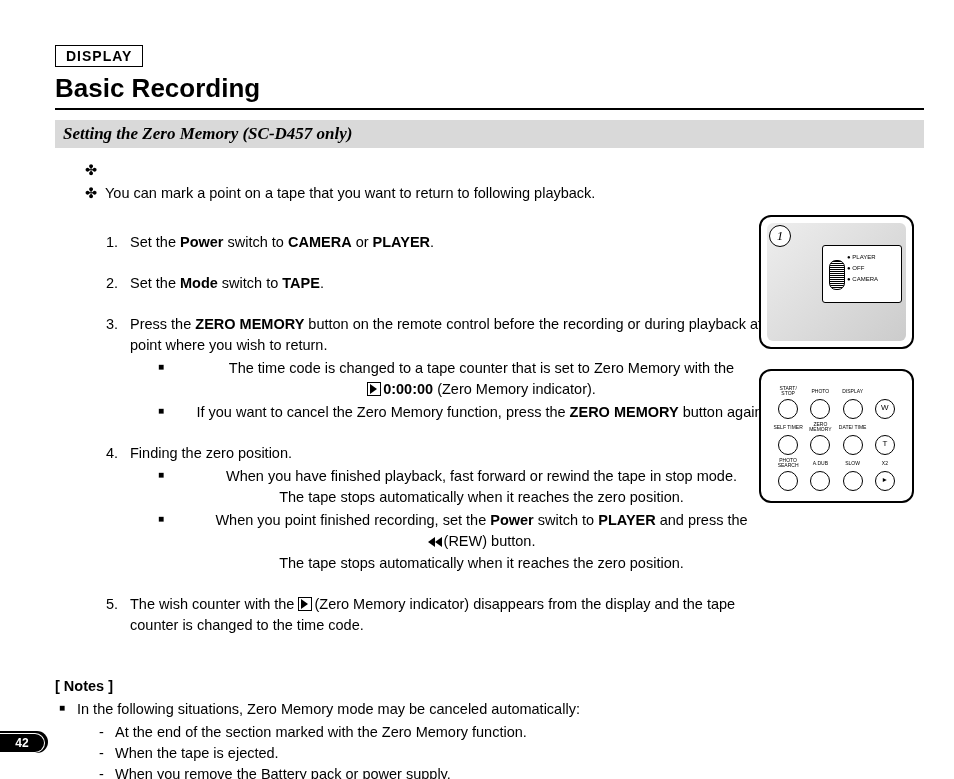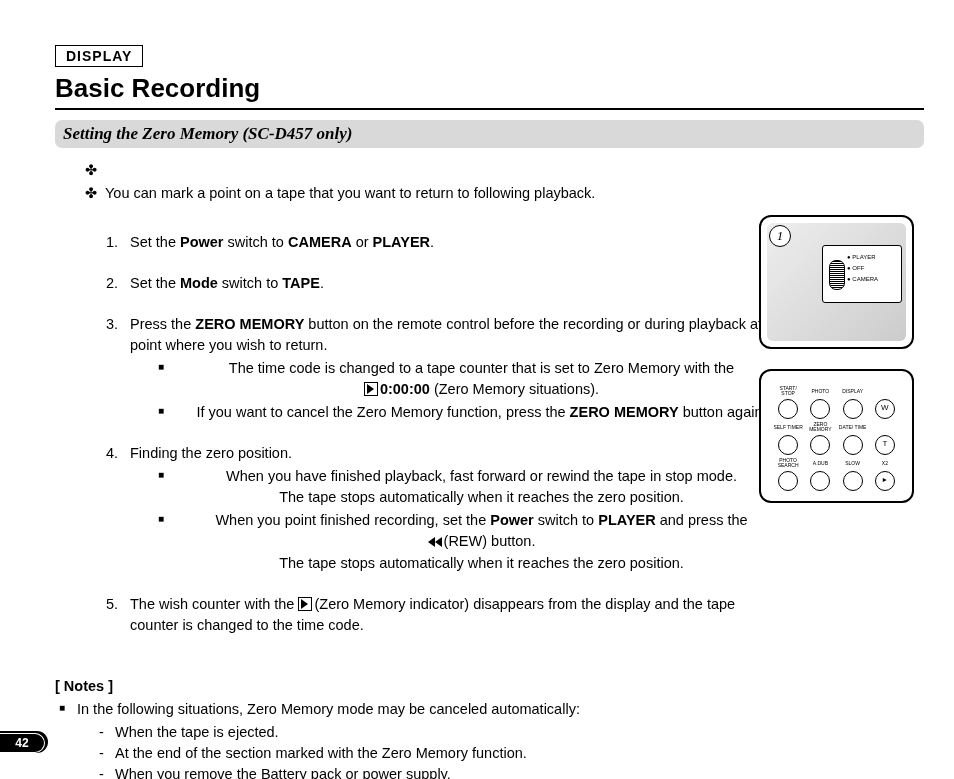--- a/index.html
+++ b/index.html
@@ -36,21 +36,20 @@
     margin-bottom: 10px;
   }
   .subtitle {
     font-family: "Times New Roman", Times, serif;
     font-style: italic;
     font-weight: bold;
     font-size: 17px;
     background: #d9d9d9;
     padding: 4px 8px;
     margin-bottom: 12px;
-    border-radius: 7px;
   }
   .body-text {
     font-size: 14.5px;
     line-height: 1.45;
   }
   .intro {
     margin-left: 30px;
     margin-bottom: 28px;
   }
   .intro .row {
@@ -304,21 +303,21 @@
         <span>Set the </span><b>Power</b><span> switch to </span><b>CAMERA</b><span> or </span><b>PLAYER</b><span>.</span>
       </li>
       <li>
         <span>Set the </span><b>Mode</b><span> switch to </span><b>TAPE</b><span>.</span>
       </li>
       <li>
         <span>Press the </span><b>ZERO MEMORY</b><span> button on the remote control before the recording or during playback at the point where you wish to return.</span>
         <ul class="sub">
           <li>
             <span>The time code is changed to a tape counter that is set to Zero Memory with the</span><br>
-            <span class="play-icon"></span><b>0:00:00</b><span> (Zero Memory situations).</span>
+            <span class="play-icon"></span><b>0:00:00</b><span> (Zero Memory indicator).</span>
           </li>
           <li>
             <span>If you want to cancel the Zero Memory function, press the </span><b>ZERO MEMORY</b><span> button again.</span>
           </li>
         </ul>
       </li>
       <li>
         <span>Finding the zero position.</span>
         <ul class="sub">
           <li>
@@ -335,22 +334,22 @@
       <li>
         <span>The wish counter with the </span><span class="play-icon"></span><span>(Zero Memory indicator) disappears from the display and the tape counter is changed to the time code.</span>
       </li>
     </ol>
 
     <div class="notes-head">[ Notes ]</div>
     <ul class="notes">
       <li>
         <span>In the following situations, Zero Memory mode may be canceled automatically:</span>
         <ul class="dashes">
+          <li>At the end of the section marked with the Zero Memory function.</li>
           <li>When the tape is ejected.</li>
-          <li>At the end of the section marked with the Zero Memory function.</li>
           <li>When you remove the Battery pack or power supply.</li>
         </ul>
       </li>
 
     </ul>
   </div>
 
   <div class="figs">
     <div class="fig">
       <div class="bubble">1</div>

